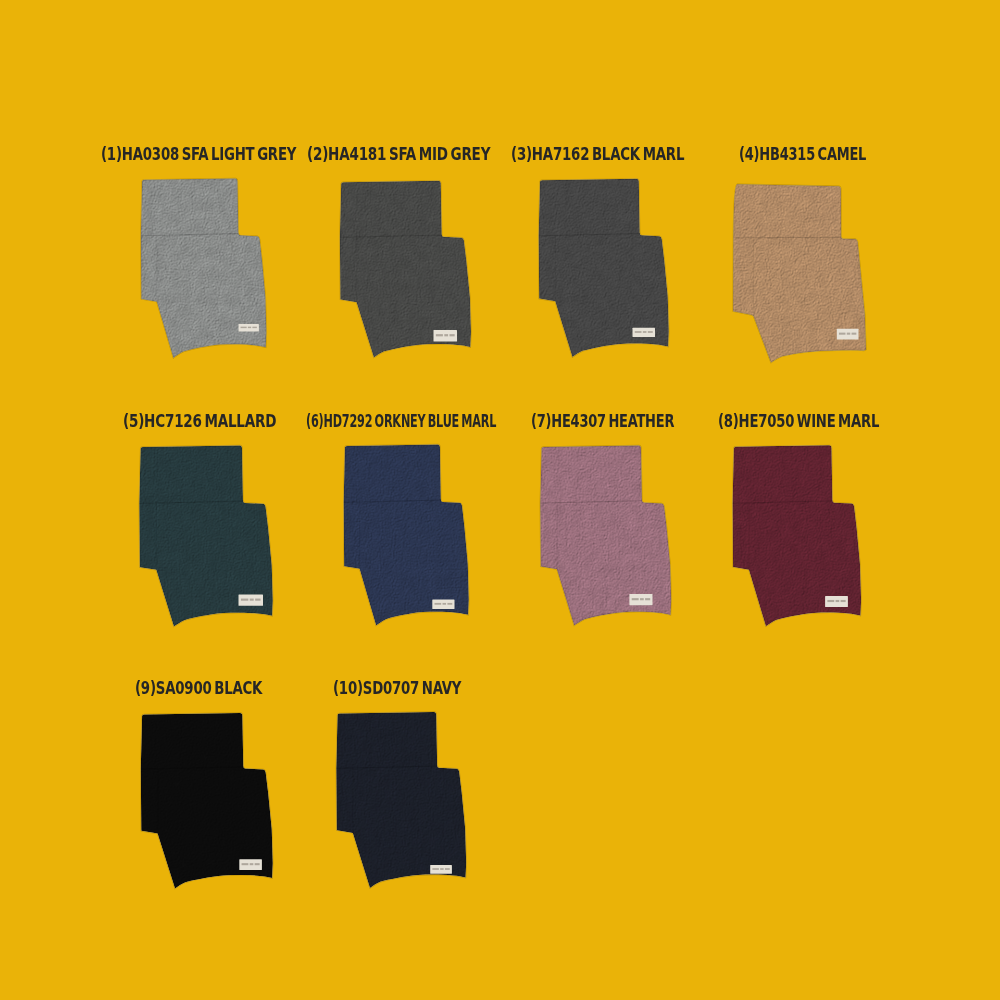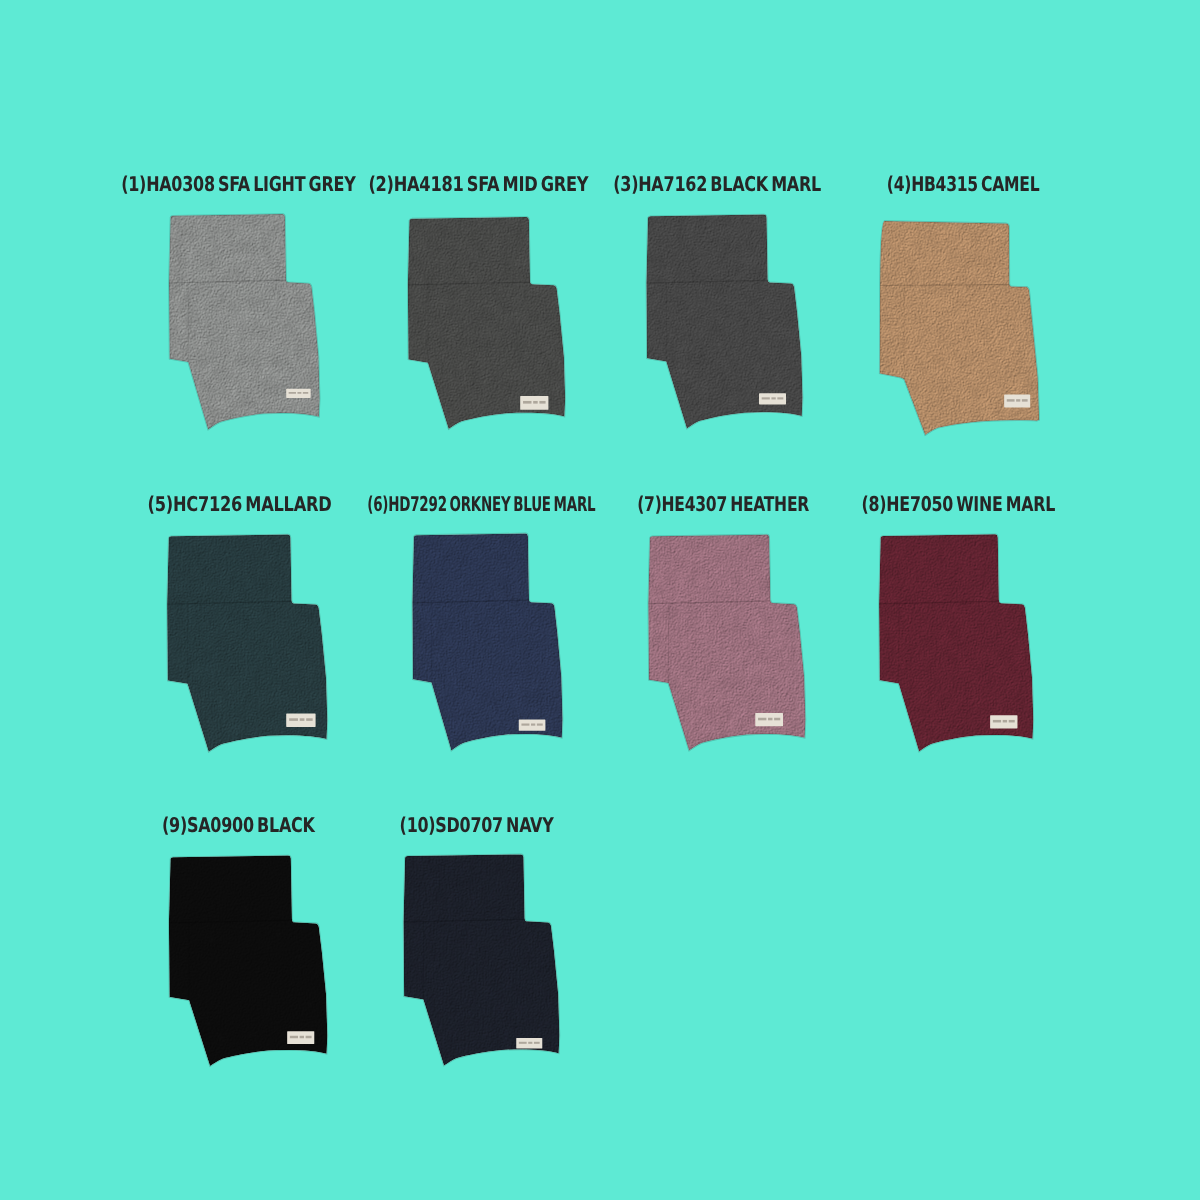--- a/index.html
+++ b/index.html
@@ -1,18 +1,18 @@
 <!DOCTYPE html>
 <html><head>
 <meta charset="utf-8">
 <style>
   html,body{margin:0;padding:0;}
   body{width:1000px;height:1000px;background:#ffffff;
        font-family:"DejaVu Sans",sans-serif;overflow:hidden;}
-  #stage{position:relative;width:1000px;height:1000px;background:#5eead4;text-decoration:underline;}
+  #stage{position:relative;width:1000px;height:1000px;background:#eab308;text-decoration:underline;}
   .cap{position:absolute;white-space:nowrap;font-weight:bold;color:#262626;
        font-size:17px;font-stretch:condensed;letter-spacing:-0.25px;word-spacing:-2px;
        transform-origin:left top;line-height:17px;}
   #art{position:absolute;left:0;top:0;}
 </style>
 </head>
 <body>
 
 <div id="stage">
   <svg id="art" width="1000" height="1000" viewBox="0 0 1000 1000">

